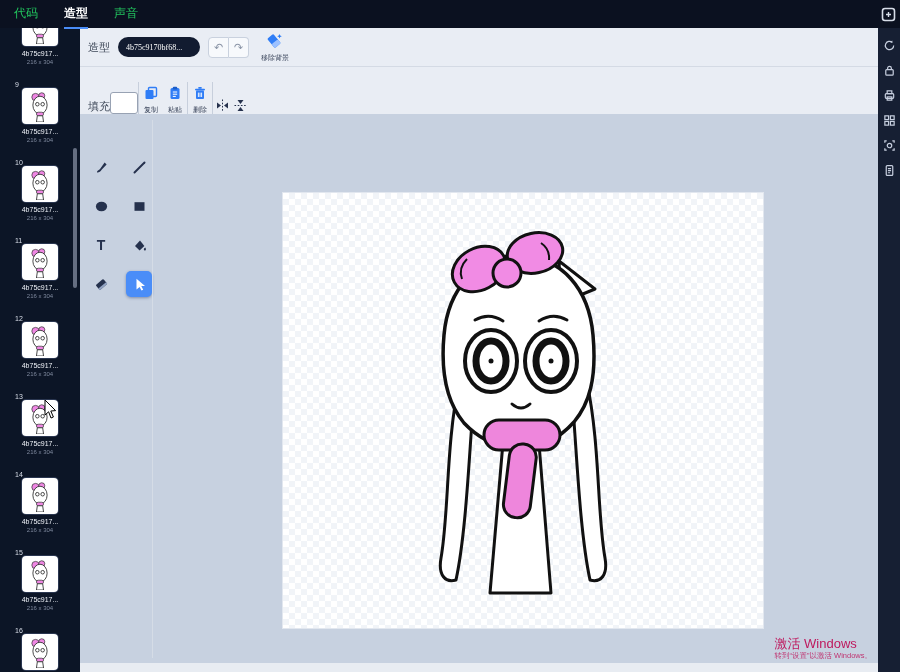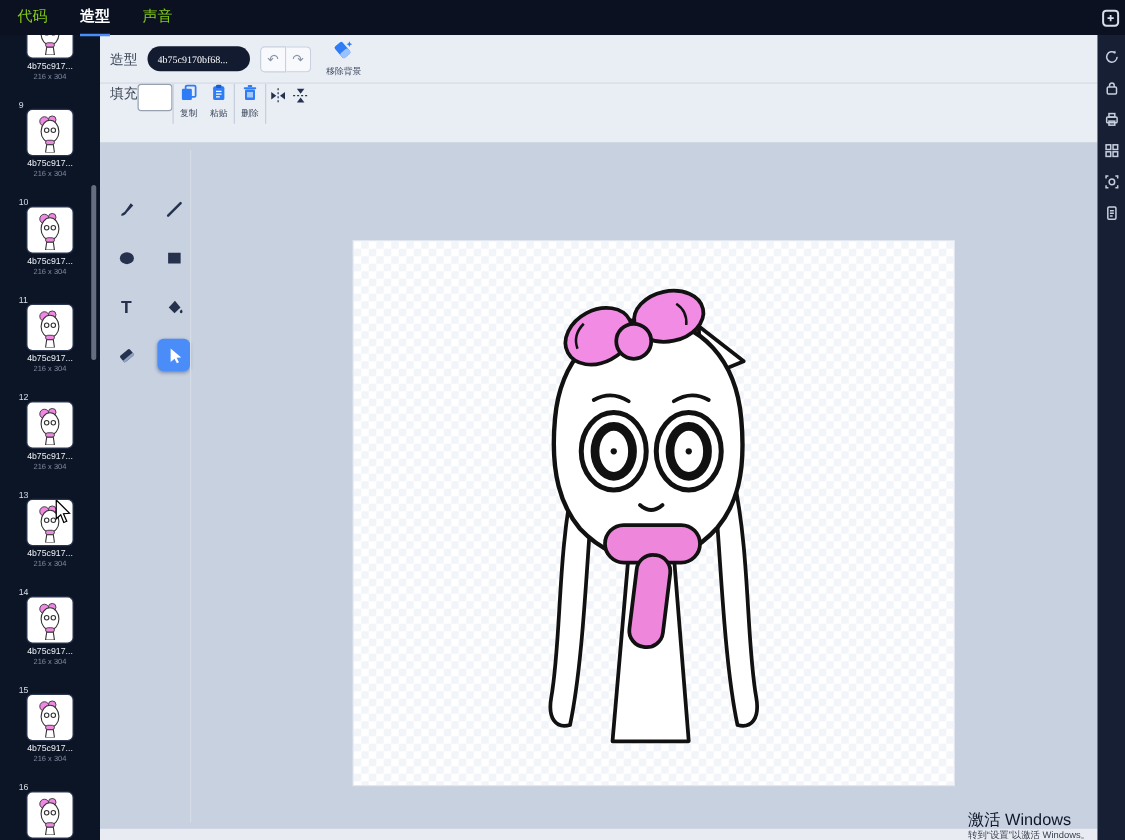--- a/index.html
+++ b/index.html
@@ -3,21 +3,21 @@
 <meta charset="utf-8">
 <style>
   html,body{margin:0;padding:0;background:#222;}
   .app{position:relative;width:900px;height:672px;overflow:hidden;background:#c7d1e0;
        font-family:"Liberation Sans","DejaVu Sans",sans-serif;-webkit-font-smoothing:antialiased;}
 
   
   .topbar{position:absolute;top:0;left:0;right:0;height:28px;background:#0b1120;
           display:flex;align-items:center;z-index:40;}
   .tabs{display:flex;gap:26px;padding-left:14px;}
-  .tab{font-size:12px;color:#84cc16;cursor:default;line-height:28px;}
+  .tab{font-size:12px;color:#22c55e;cursor:default;line-height:28px;}
   .tab.active{color:#ffffff;font-weight:bold;border-bottom:2px solid #4a8df8;}
   .topbar-right{position:absolute;right:4px;top:7px;width:15px;height:15px;}
 
   
   .costume-panel{position:absolute;top:28px;left:0;width:80px;bottom:0;background:#0c1526;
                  overflow:hidden;z-index:20;}
   .costume-scroll{margin-top:-26px;}
   .costume-item{position:relative;width:56px;margin:0 auto;padding-top:8px;height:54px;
                 text-align:center;margin-bottom:16px;border-radius:4px;}
   .ci-num{position:absolute;top:1px;left:3px;font-size:7px;color:#d8dde8;}
@@ -31,21 +31,21 @@
   
   .right-rail{position:absolute;top:28px;right:0;width:22px;bottom:0;background:#161f33;z-index:20;
               display:flex;flex-direction:column;align-items:center;padding-top:10px;gap:11px;}
   .rail-icon{width:14px;height:14px;display:flex;align-items:center;justify-content:center;}
 
   
   .editor{position:absolute;top:28px;left:80px;right:22px;bottom:0;background:#c7d1e0;}
   .row1{height:38px;background:#e9edf4;border-bottom:1px solid #d4dae4;display:flex;
         align-items:center;padding-left:8px;gap:8px;}
   .row2{height:47px;background:#e9edf4;border-bottom:1px solid #c9d0dc;display:flex;
-        align-items:flex-start;padding-left:8px;}
+        align-items:flex-end;padding-left:8px;}
   .small-label{font-size:11px;color:#3c4656;}
   .name-input{height:20px;width:66px;background:#121b30;border:none;border-radius:10px;
               color:#ffffff;font-size:8px;padding:0 8px;font-family:Liberation Serif, serif;}
   .btn-group{display:flex;}
   .sq-btn{width:19px;height:19px;background:#f7f9fc;border:1px solid #c9d1de;display:flex;
           align-items:center;justify-content:center;font-size:11px;color:#8a94a6;cursor:pointer;}
   .sq-btn:first-child{border-radius:4px 0 0 4px;}
   .sq-btn:last-child{border-radius:0 4px 4px 0;border-left:none;}
   .icon-action{display:flex;flex-direction:column;align-items:center;gap:2px;cursor:pointer;
                min-width:24px;}
@@ -66,21 +66,21 @@
   .tools-divider{position:absolute;left:72px;top:6px;bottom:14px;width:1px;background:#d5dce6;}
 
   .canvas{position:absolute;left:203px;top:79px;width:480px;height:435px;background:#ffffff;
           box-shadow:0 0 0 1px #e2e7ef;
           background-image:
             linear-gradient(45deg,#f1f4f8 25%,transparent 25%,transparent 75%,#f1f4f8 75%),
             linear-gradient(45deg,#f1f4f8 25%,transparent 25%,transparent 75%,#f1f4f8 75%);
           background-size:12px 12px;background-position:0 0,6px 6px;}
   .hscroll{position:absolute;left:0;right:0;bottom:0;height:9px;background:#e8ecf2;}
 
-  .watermark{position:absolute;right:28px;bottom:0;text-align:left;color:#0f172a;z-index:30;}
+  .watermark{position:absolute;right:28px;bottom:12px;text-align:left;color:#be185d;z-index:30;}
   .watermark .l1{font-size:13px;line-height:15px;}
   .watermark .l2{font-size:7.5px;line-height:9px;opacity:.85;}
 
   .mouse-cursor{position:absolute;left:44px;top:400px;z-index:60;pointer-events:none;}
 </style>
 </head>
 <body>
 
 <div class="app">
 

